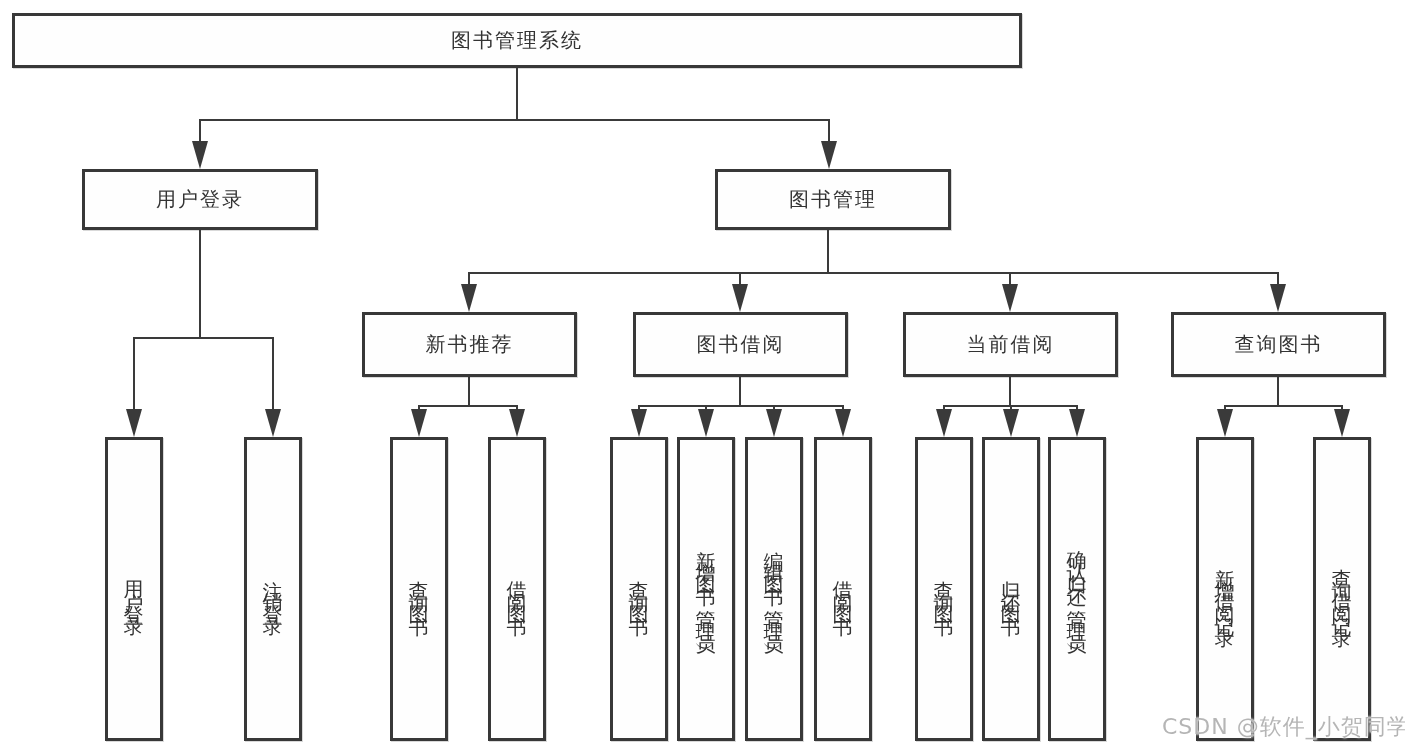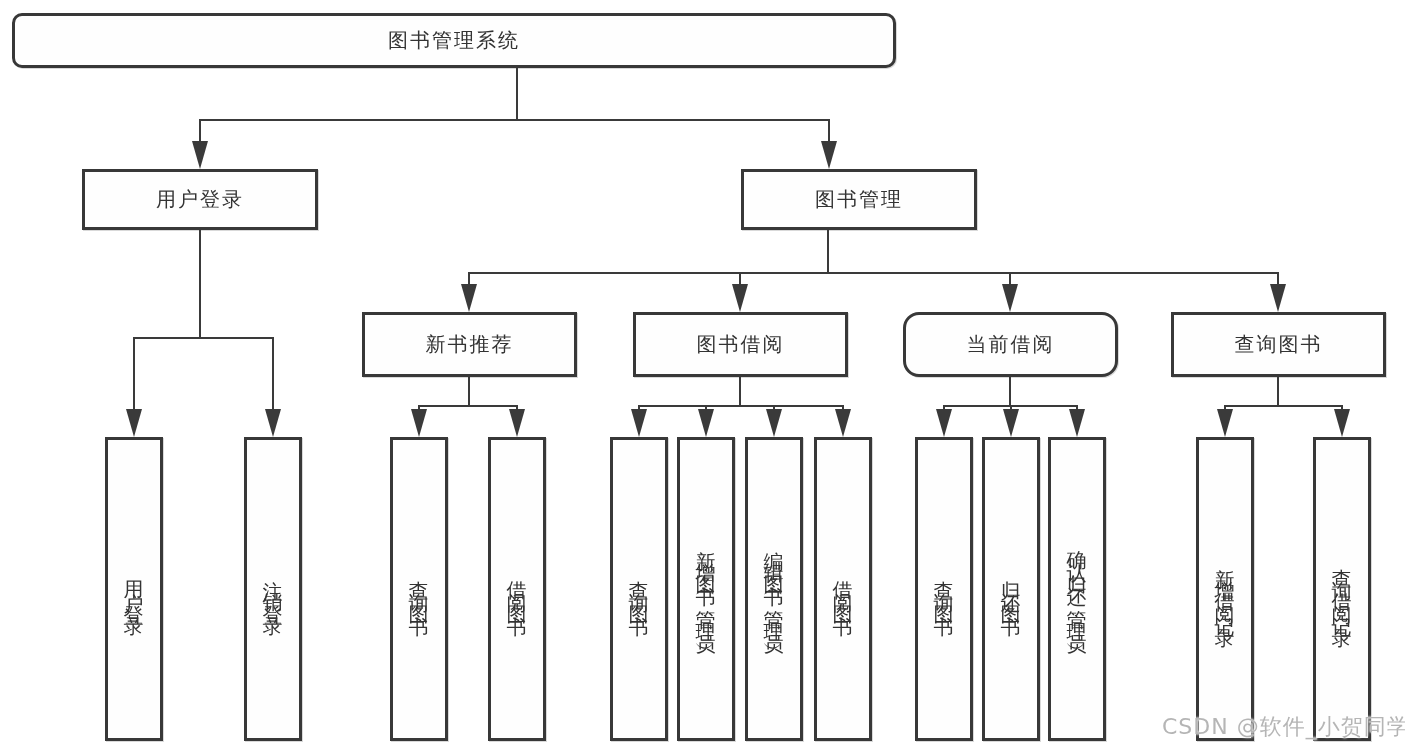--- a/index.html
+++ b/index.html
@@ -67,35 +67,35 @@
     text-shadow: 0 0 3px #ffffff, 0 0 2px #ffffff;
     z-index: 5;
     white-space: nowrap;
   }
 </style>
 </head>
 <body>
 
 <div id="canvas">
 
-  <div class="box" style="left:12px; top:13px; width:884px; height:55px;border-radius:10px;">
+  <div class="box" style="left:12px; top:13px; width:1010px; height:55px;">
     <span>图书管理系统</span>
   </div>
 
   <div class="vline" style="left:516px; top:68px; height:52px;"></div>
   <div class="hline" style="left:199px; top:119px; width:631px;"></div>
   <div class="vline" style="left:199px; top:119px; height:23px;"></div>
   <div class="vline" style="left:828px; top:119px; height:23px;"></div>
   <div class="arrow" style="left:192px; top:141px;"></div>
   <div class="arrow" style="left:821px; top:141px;"></div>
 
   <div class="box" style="left:82px; top:169px; width:236px; height:61px;">
     <span>用户登录</span>
   </div>
-  <div class="box" style="left:741px; top:169px; width:236px; height:61px;">
+  <div class="box" style="left:715px; top:169px; width:236px; height:61px;">
     <span>图书管理</span>
   </div>
 
   <div class="vline" style="left:199px; top:230px; height:107px;"></div>
   <div class="hline" style="left:133px; top:337px; width:141px;"></div>
   <div class="vline" style="left:133px; top:337px; height:72px;"></div>
   <div class="vline" style="left:272px; top:337px; height:72px;"></div>
   <div class="arrow" style="left:126px; top:409px;"></div>
   <div class="arrow" style="left:265px; top:409px;"></div>
 
@@ -109,21 +109,21 @@
   <div class="arrow" style="left:732px; top:284px;"></div>
   <div class="arrow" style="left:1002px; top:284px;"></div>
   <div class="arrow" style="left:1270px; top:284px;"></div>
 
   <div class="box" style="left:633px; top:312px; width:215px; height:65px;">
     <span>图书借阅</span>
   </div>
   <div class="box" style="left:362px; top:312px; width:215px; height:65px;">
     <span>新书推荐</span>
   </div>
-  <div class="box" style="left:903px; top:312px; width:215px; height:65px;border-radius:16px;">
+  <div class="box" style="left:903px; top:312px; width:215px; height:65px;">
     <span>当前借阅</span>
   </div>
   <div class="box" style="left:1171px; top:312px; width:215px; height:65px;">
     <span>查询图书</span>
   </div>
 
   <div class="vline" style="left:468px; top:377px; height:30px;"></div>
   <div class="hline" style="left:418px; top:405px; width:100px;"></div>
   <div class="vline" style="left:418px; top:405px; height:6px;"></div>
   <div class="vline" style="left:516px; top:405px; height:6px;"></div>

